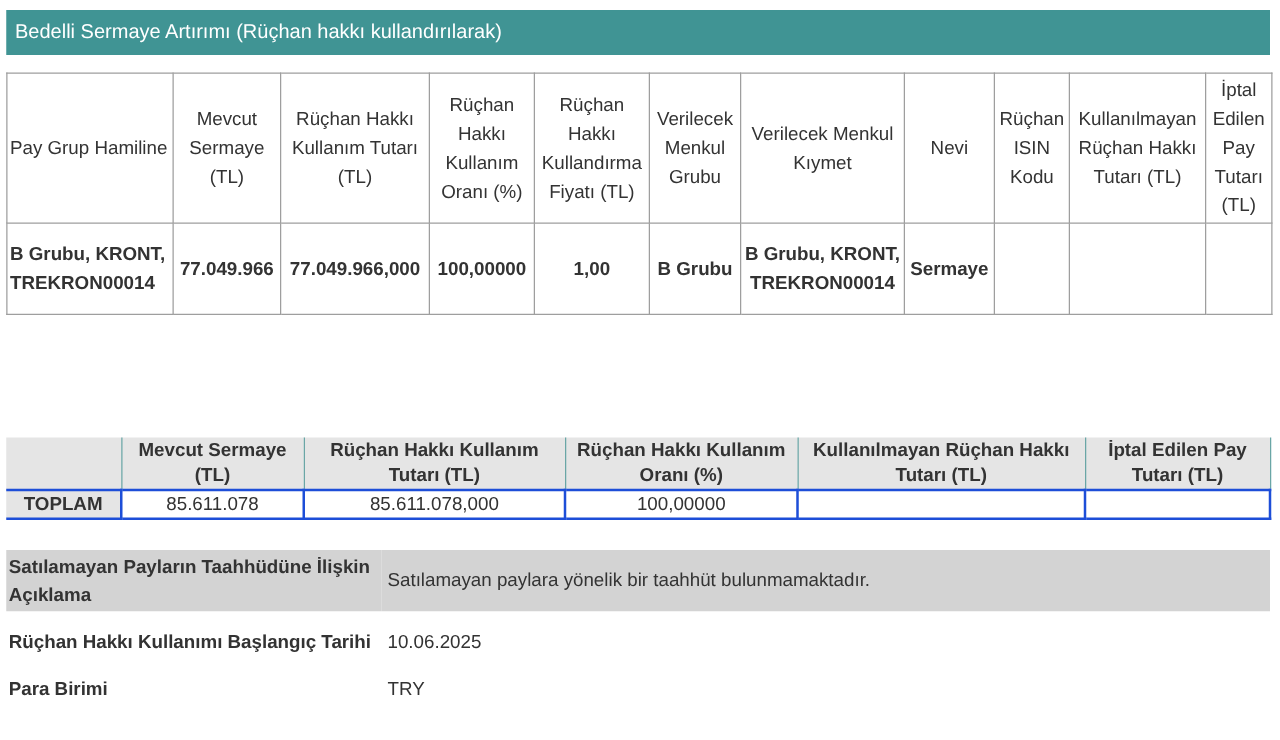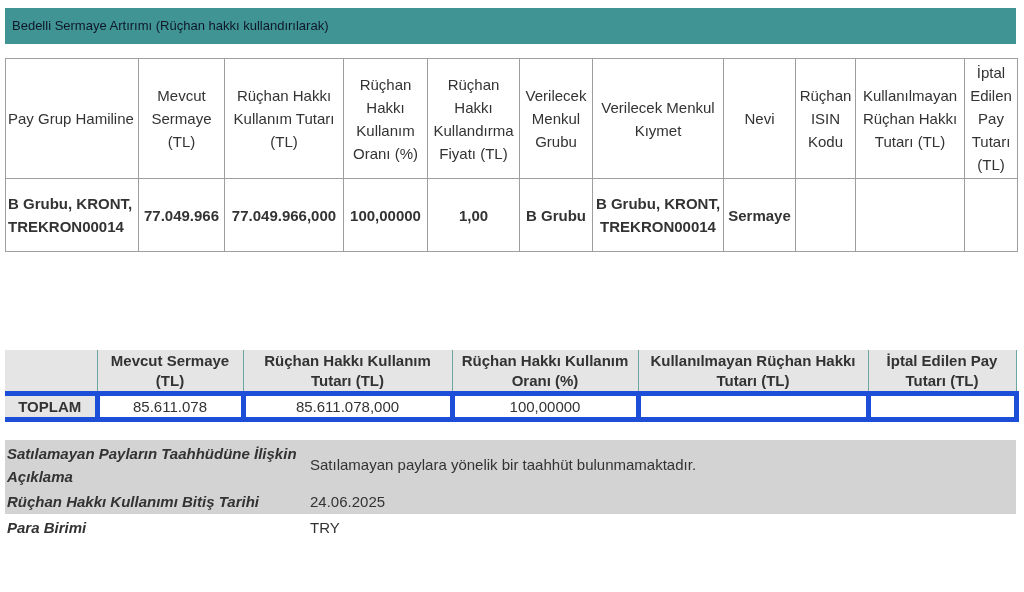--- a/index.html
+++ b/index.html
@@ -1,41 +1,41 @@
 <!DOCTYPE html>
 <html><head>
 <meta charset="utf-8">
 <style>
   html, body { margin:0; padding:0; background:#ffffff; }
   body { width:1024px; height:592px; overflow:hidden; position:relative;
          font-family:"Liberation Sans", sans-serif; color:#333333; font-size:15px; }
   .title-bar { position:absolute; left:5px; top:8px; width:1011px; height:36px;
-               background:#409494; color:#0f172a; font-size:13px; line-height:36px;
+               background:#409494; color:#ffffff; font-size:16px; line-height:36px;
                padding-left:7px; box-sizing:border-box; }
   table.main { position:absolute; left:5px; top:58px; border-collapse:collapse;
                table-layout:fixed; width:1012px; font-size:15px; }
   table.main td, table.main th { border:1px solid #9e9e9e; padding:1px 2px; font-weight:normal;
                line-height:23px; vertical-align:middle; text-align:center; color:#333333; }
   table.main tr.hdr { height:120px; }
   table.main tr.r1 { height:72px; }
   table.main tr.r2 { height:73px;margin-top:40px; }
   table.main td.left { text-align:left; }
   table.main tr.bold td { font-weight:bold; }
   table.sum { position:absolute; left:5px; top:350px; border-collapse:collapse;
               table-layout:fixed; width:1011px; font-size:15px; }
   table.sum th { background:#e5e5e5; font-weight:bold; line-height:20px; height:41px;
                  border-left:1px solid #6aa6a6; border-right:1px solid #6aa6a6; padding:0 2px; color:#333; }
-  table.sum td { border:5px solid #1d4ed8; text-align:center; height:21px; line-height:20px; padding:0; color:#333; }
+  table.sum td { border:2px solid #1d4ed8; text-align:center; height:21px; line-height:20px; padding:0; color:#333; }
   table.sum td.lbl { background:#e5e5e5; font-weight:bold; border-left:none; }
   table.sum th.first { border-left:none; background:#e5e5e5; }
   table.info { position:absolute; left:5px; top:440px; border-collapse:collapse;
                width:1011px; font-size:15px; }
   table.info td { padding:0 2px; line-height:23px; vertical-align:middle; color:#333; }
   table.info tr.grey td { background:#d3d3d3; }
-  table.info td.k { font-weight:bold; width:296px;font-style:italic; }
+  table.info td.k { font-weight:bold; width:296px; }
   table.info td.v { padding-left:5px;margin-top:44px; }
 </style>
 </head>
 <body>
 
 <div class="title-bar">Bedelli Sermaye Artırımı (Rüçhan hakkı kullandırılarak)</div>
 
 <table class="main">
   <colgroup>
     <col style="width:133px">
@@ -108,22 +108,22 @@
   </tr>
 </tbody>
   </table>
 
 <table class="info">
   <tbody>
       <tr class="grey" style="height:49px">
     <td class="k">Satılamayan Payların Taahhüdüne İlişkin Açıklama</td>
     <td class="v">Satılamayan paylara yönelik bir taahhüt bulunmamaktadır.</td>
   </tr>
-  <tr class="grey" style="height:25px">
-    <td class="k">Rüçhan Hakkı Kullanımı Bitiş Tarihi</td>
-    <td class="v">24.06.2025</td>
+  <tr style="height:49px">
+    <td class="k">Rüçhan Hakkı Kullanımı Başlangıç Tarihi</td>
+    <td class="v">10.06.2025</td>
   </tr>
   <tr style="height:26px">
     <td class="k">Para Birimi</td>
     <td class="v">TRY</td>
   </tr>
 </tbody>
   </table>
 
 </body></html>

